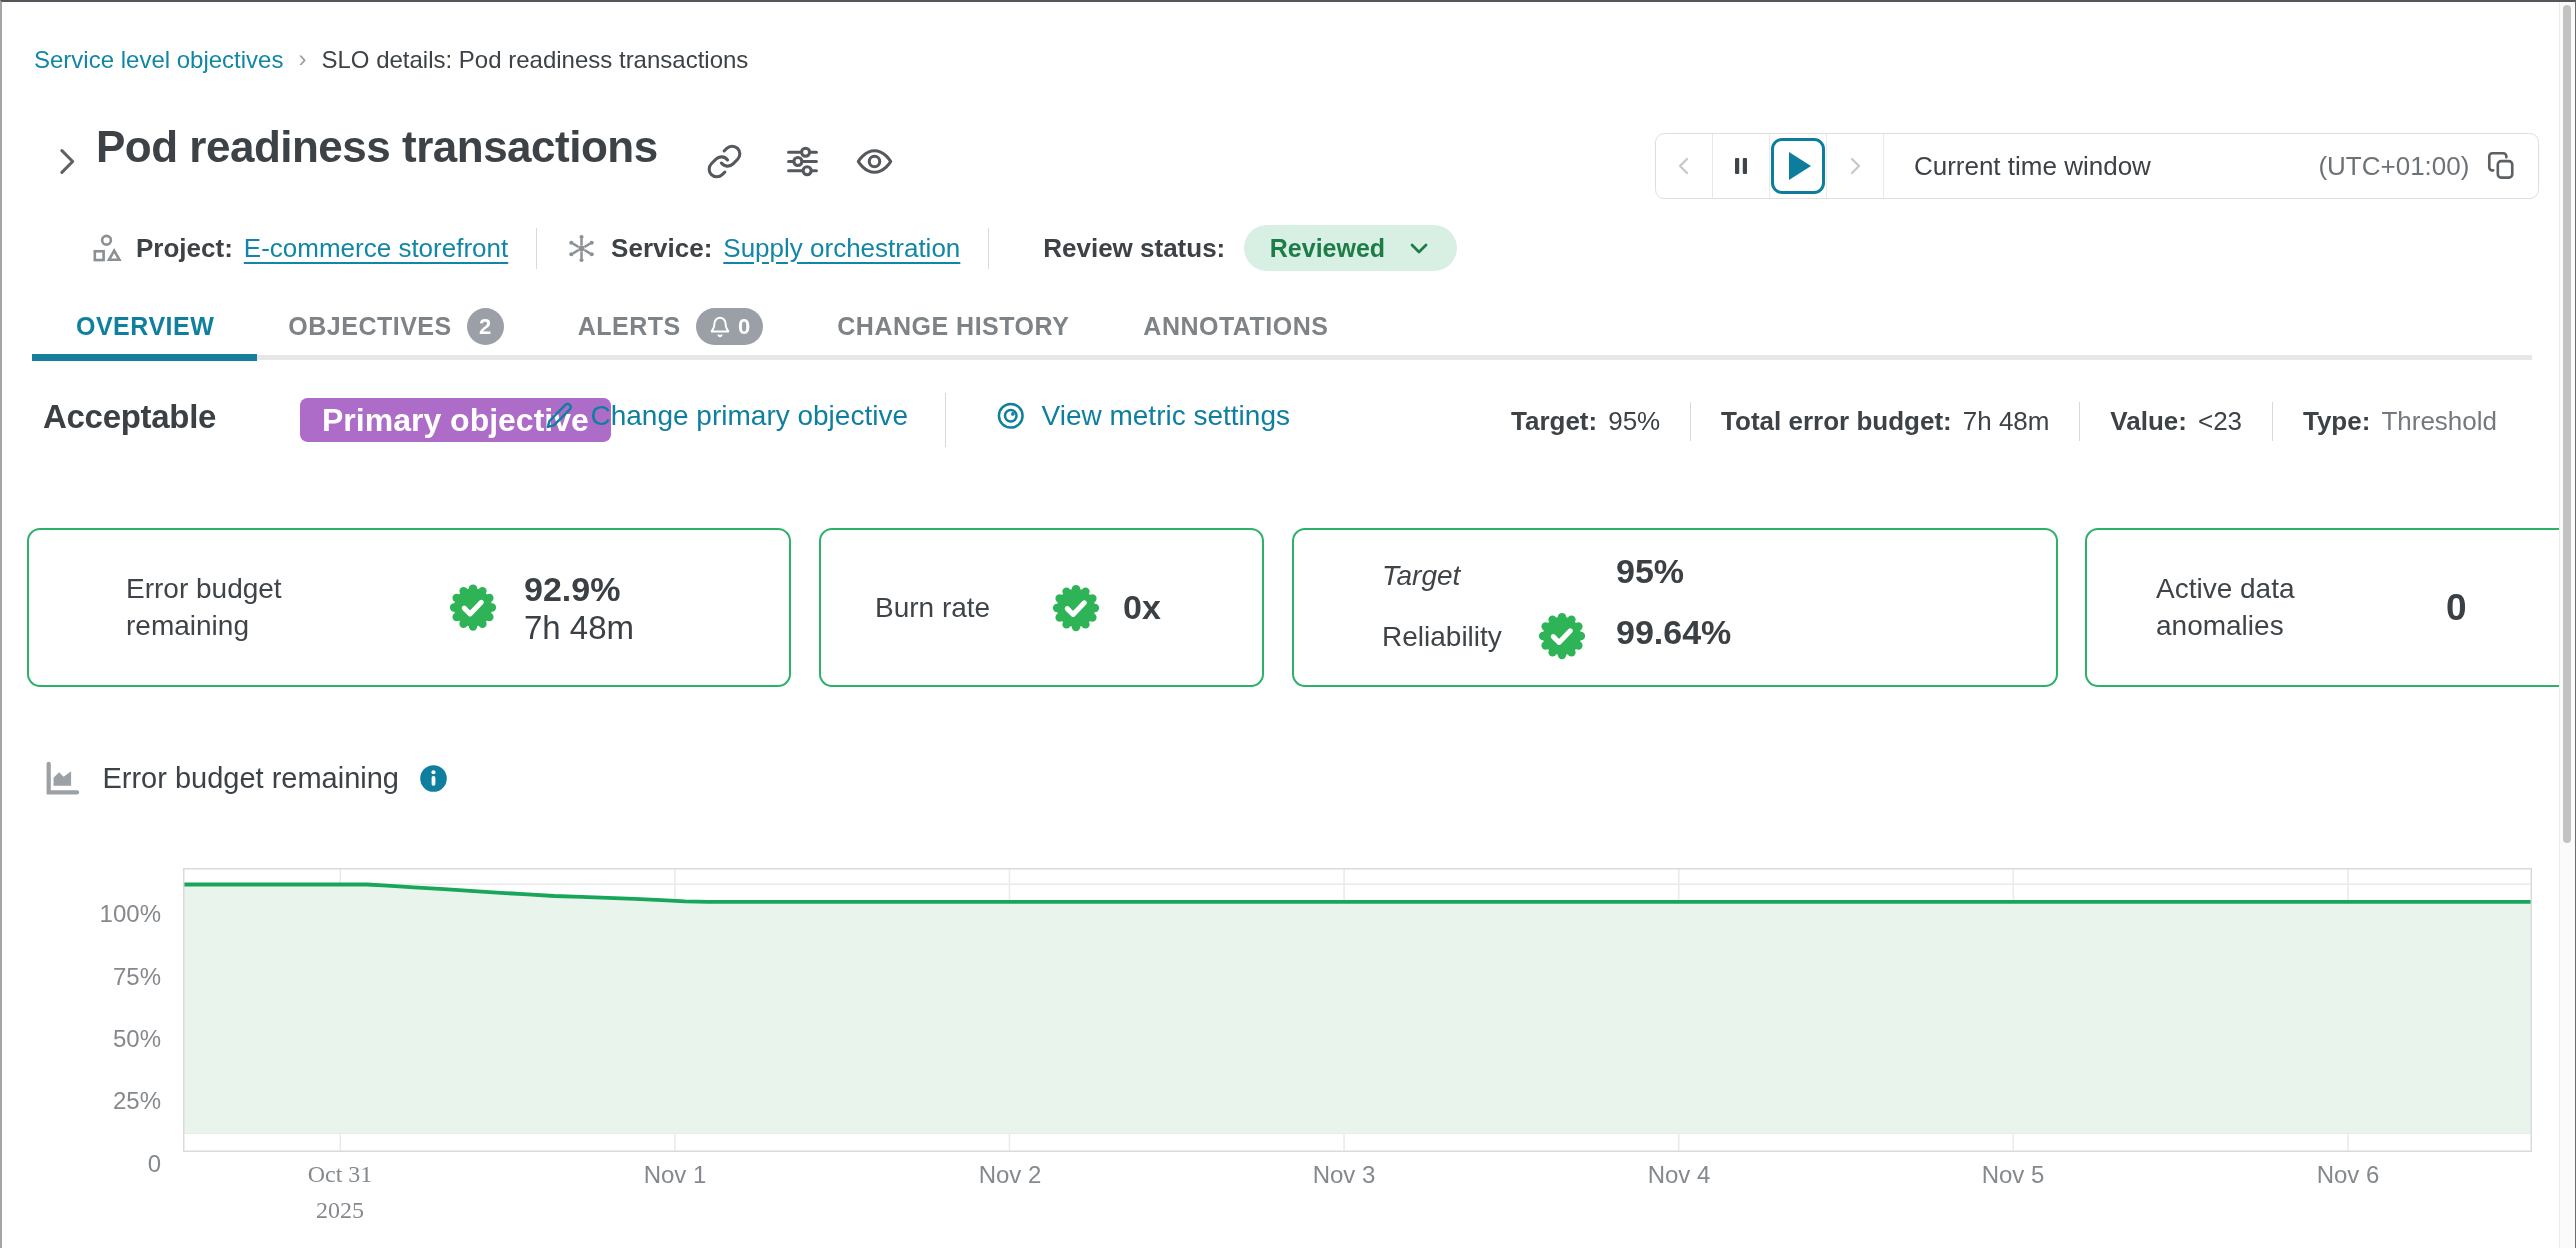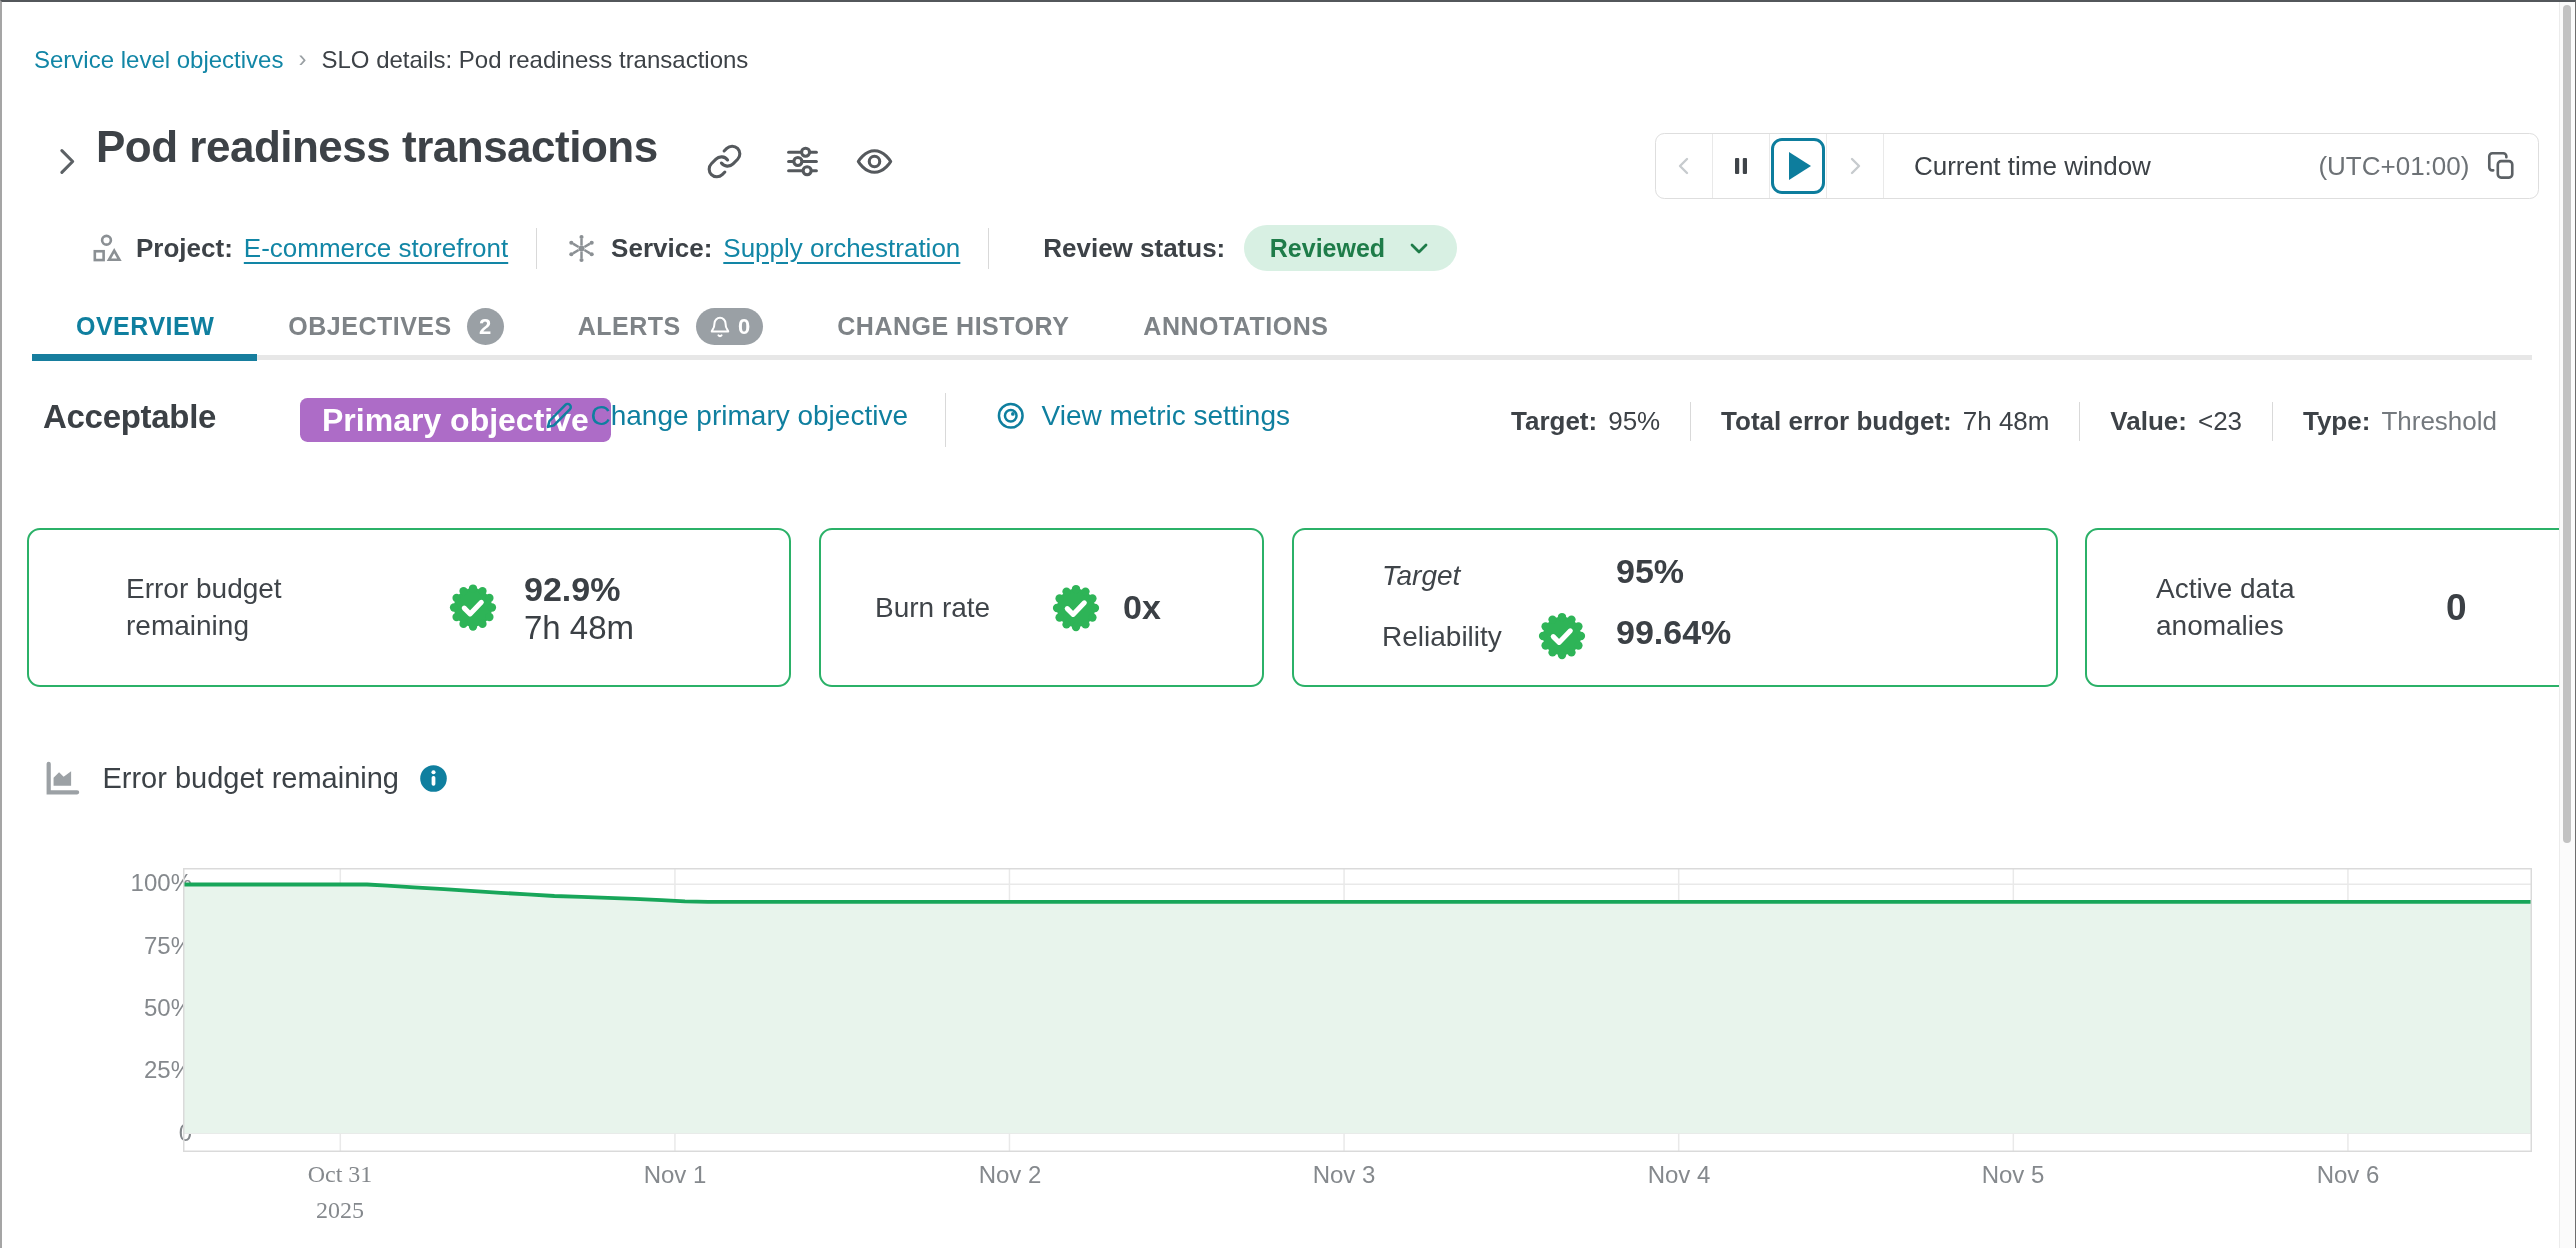--- a/index.html
+++ b/index.html
@@ -92,21 +92,21 @@
   #card-anomalies .card-label{position:absolute;left:69px;top:50%;transform:translateY(-50%);width:213px;}
   #card-anomalies .big-val{position:absolute;left:359px;top:50%;transform:translateY(-50%);font-size:37px;}
 
   
   .chart-header{position:absolute;left:41px;top:757px;display:flex;align-items:center;gap:20.4px;}
   .chart-header-ic{width:39px;height:39px;color:#9ca1a5;}
   .chart-title{font-size:29px;color:#3c4247;}
   .info-ic{width:29px;height:29px;cursor:pointer;}
   .chart-plot{position:absolute;left:181px;top:866px;width:2349px;height:284px;}
   .chart-plot svg{display:block;width:100%;height:100%;}
-  .y-axis{position:absolute;left:0;top:866px;width:159px;height:284px;padding-left:31px;}
+  .y-axis{position:absolute;left:0;top:897px;width:159px;height:284px;}
   .ytick{position:absolute;right:0;width:100%;text-align:right;font-size:24px;color:#85898d;}
   .x-axis{position:absolute;left:181px;top:1159px;width:2349px;height:85px;}
   .xtick{position:absolute;width:222px;margin-left:-111px;text-align:center;font-size:24px;color:#85898d;}
   .xtick .sub{margin-top:9.3px;}
 </style>
 </head>
 <body>
 
 <div class="page">
 

